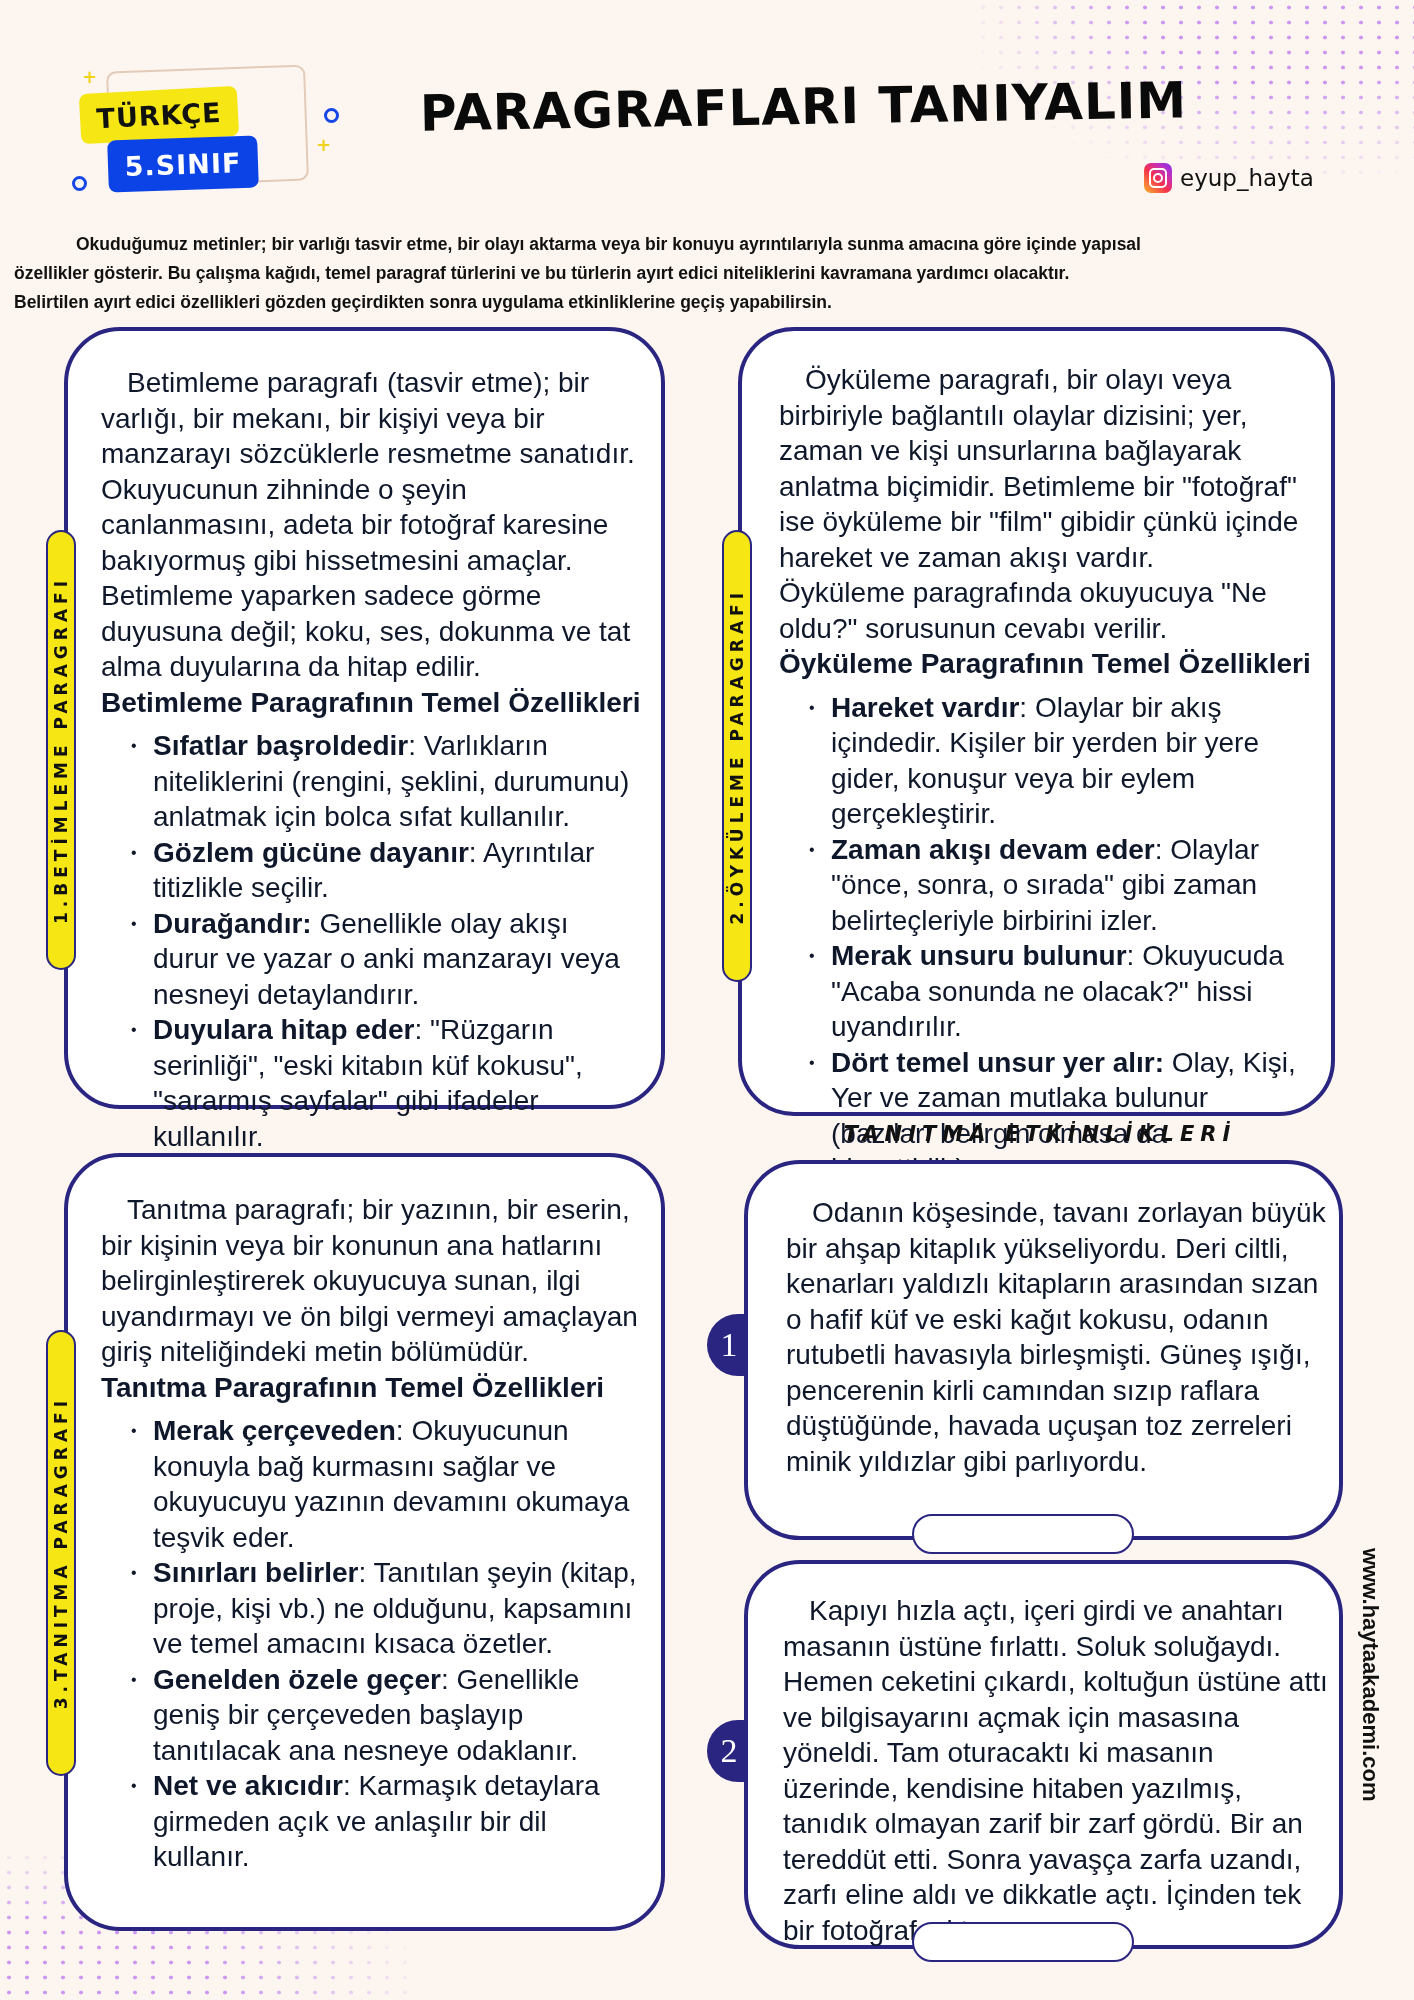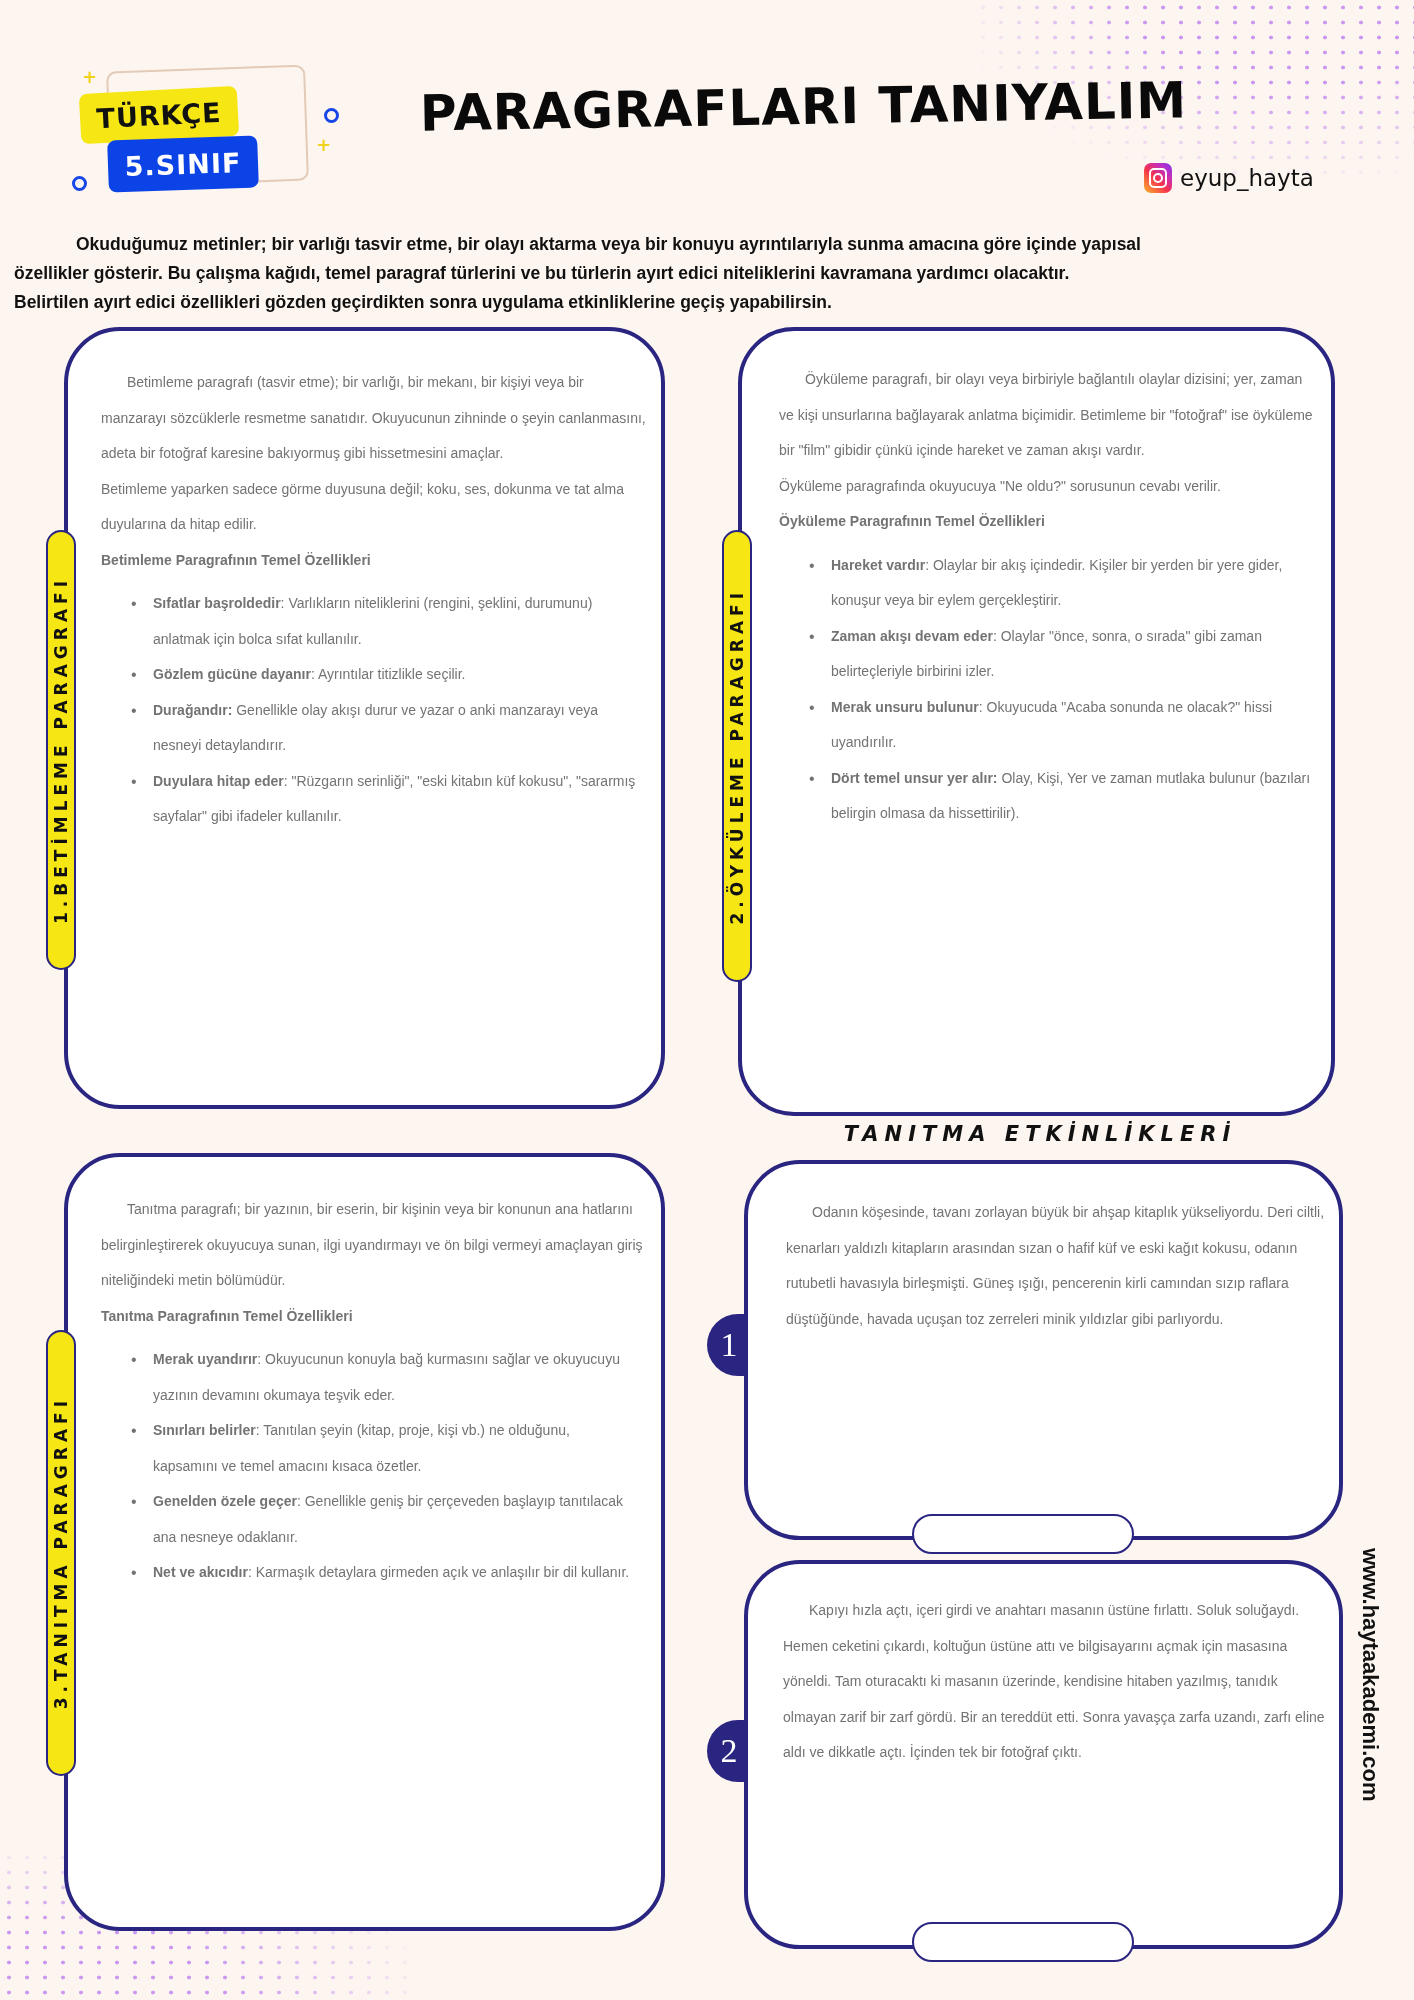--- a/index.html
+++ b/index.html
@@ -77,22 +77,22 @@
   .intro p { margin: 0; }
   .intro .l1 { text-indent: 62px; }
   .intro .l3 { text-align: left; padding-right: 110px; }
 
   
   .card {
     position: absolute; background: #fff; border: 4px solid #2a2580; border-radius: 56px;
     box-sizing: border-box;
   }
   .card-text {
-    position: absolute; font-family: "Liberation Sans", sans-serif; font-size: 14px;
-    line-height: 35.5px; color: #737373;
+    position: absolute; font-family: "Liberation Sans", sans-serif; font-size: 28px;
+    line-height: 35.5px; color: #0f172a;
   }
   .card-text p { margin: 0; }
   .indent { text-indent: 26px; }
   .feat-title { font-weight: bold; }
   .card-text ul { margin: 8px; padding-left: 44px; list-style: none; }
   .card-text li { position: relative; }
   .card-text li::before { content: "•"; position: absolute; left: -22px; font-size: 16px; }
   .card-text li b { font-weight: bold; }
 
   .side-tab {
@@ -189,21 +189,21 @@
 </div>
 
 <div class="card" style="left:64px; top:1153px; width:601px; height:778px;"></div>
 <div class="side-tab" style="left:46px; top:1330px; height:446px;">
   <span>3.TANITMA PARAGRAFI</span>
 </div>
 <div class="card-text" style="left:101px; top:1192px; width:545px;">
   <p class="indent">Tanıtma paragrafı; bir yazının, bir eserin, bir kişinin veya bir konunun ana hatlarını belirginleştirerek okuyucuya sunan, ilgi uyandırmayı ve ön bilgi vermeyi amaçlayan giriş niteliğindeki metin bölümüdür.</p>
   <p class="feat-title">Tanıtma Paragrafının Temel Özellikleri</p>
   <ul>
-    <li><b>Merak uyandırır</b><span>: </span><span>Okuyucunun konuyla bağ kurmasını sağlar ve okuyucuyu yazının devamını okumaya teşvik eder.</span></li>
+    <li><b>Merak çerçeveden</b><span>: </span><span>Okuyucunun konuyla bağ kurmasını sağlar ve okuyucuyu yazının devamını okumaya teşvik eder.</span></li>
     <li><b>Sınırları belirler</b><span>: </span><span>Tanıtılan şeyin (kitap, proje, kişi vb.) ne olduğunu, kapsamını ve temel amacını kısaca özetler.</span></li>
     <li><b>Genelden özele geçer</b><span>: </span><span>Genellikle geniş bir çerçeveden başlayıp tanıtılacak ana nesneye odaklanır.</span></li>
     <li><b>Net ve akıcıdır</b><span>: </span><span>Karmaşık detaylara girmeden açık ve anlaşılır bir dil kullanır.</span></li>
   </ul>
 </div>
 
 <div class="section-heading">TANITMA ETKİNLİKLERİ</div>
 
 <div class="card" style="left:744px; top:1160px; width:599px; height:380px;"></div>
 <div class="num-badge" style="left:707px; top:1314px;">1</div>

